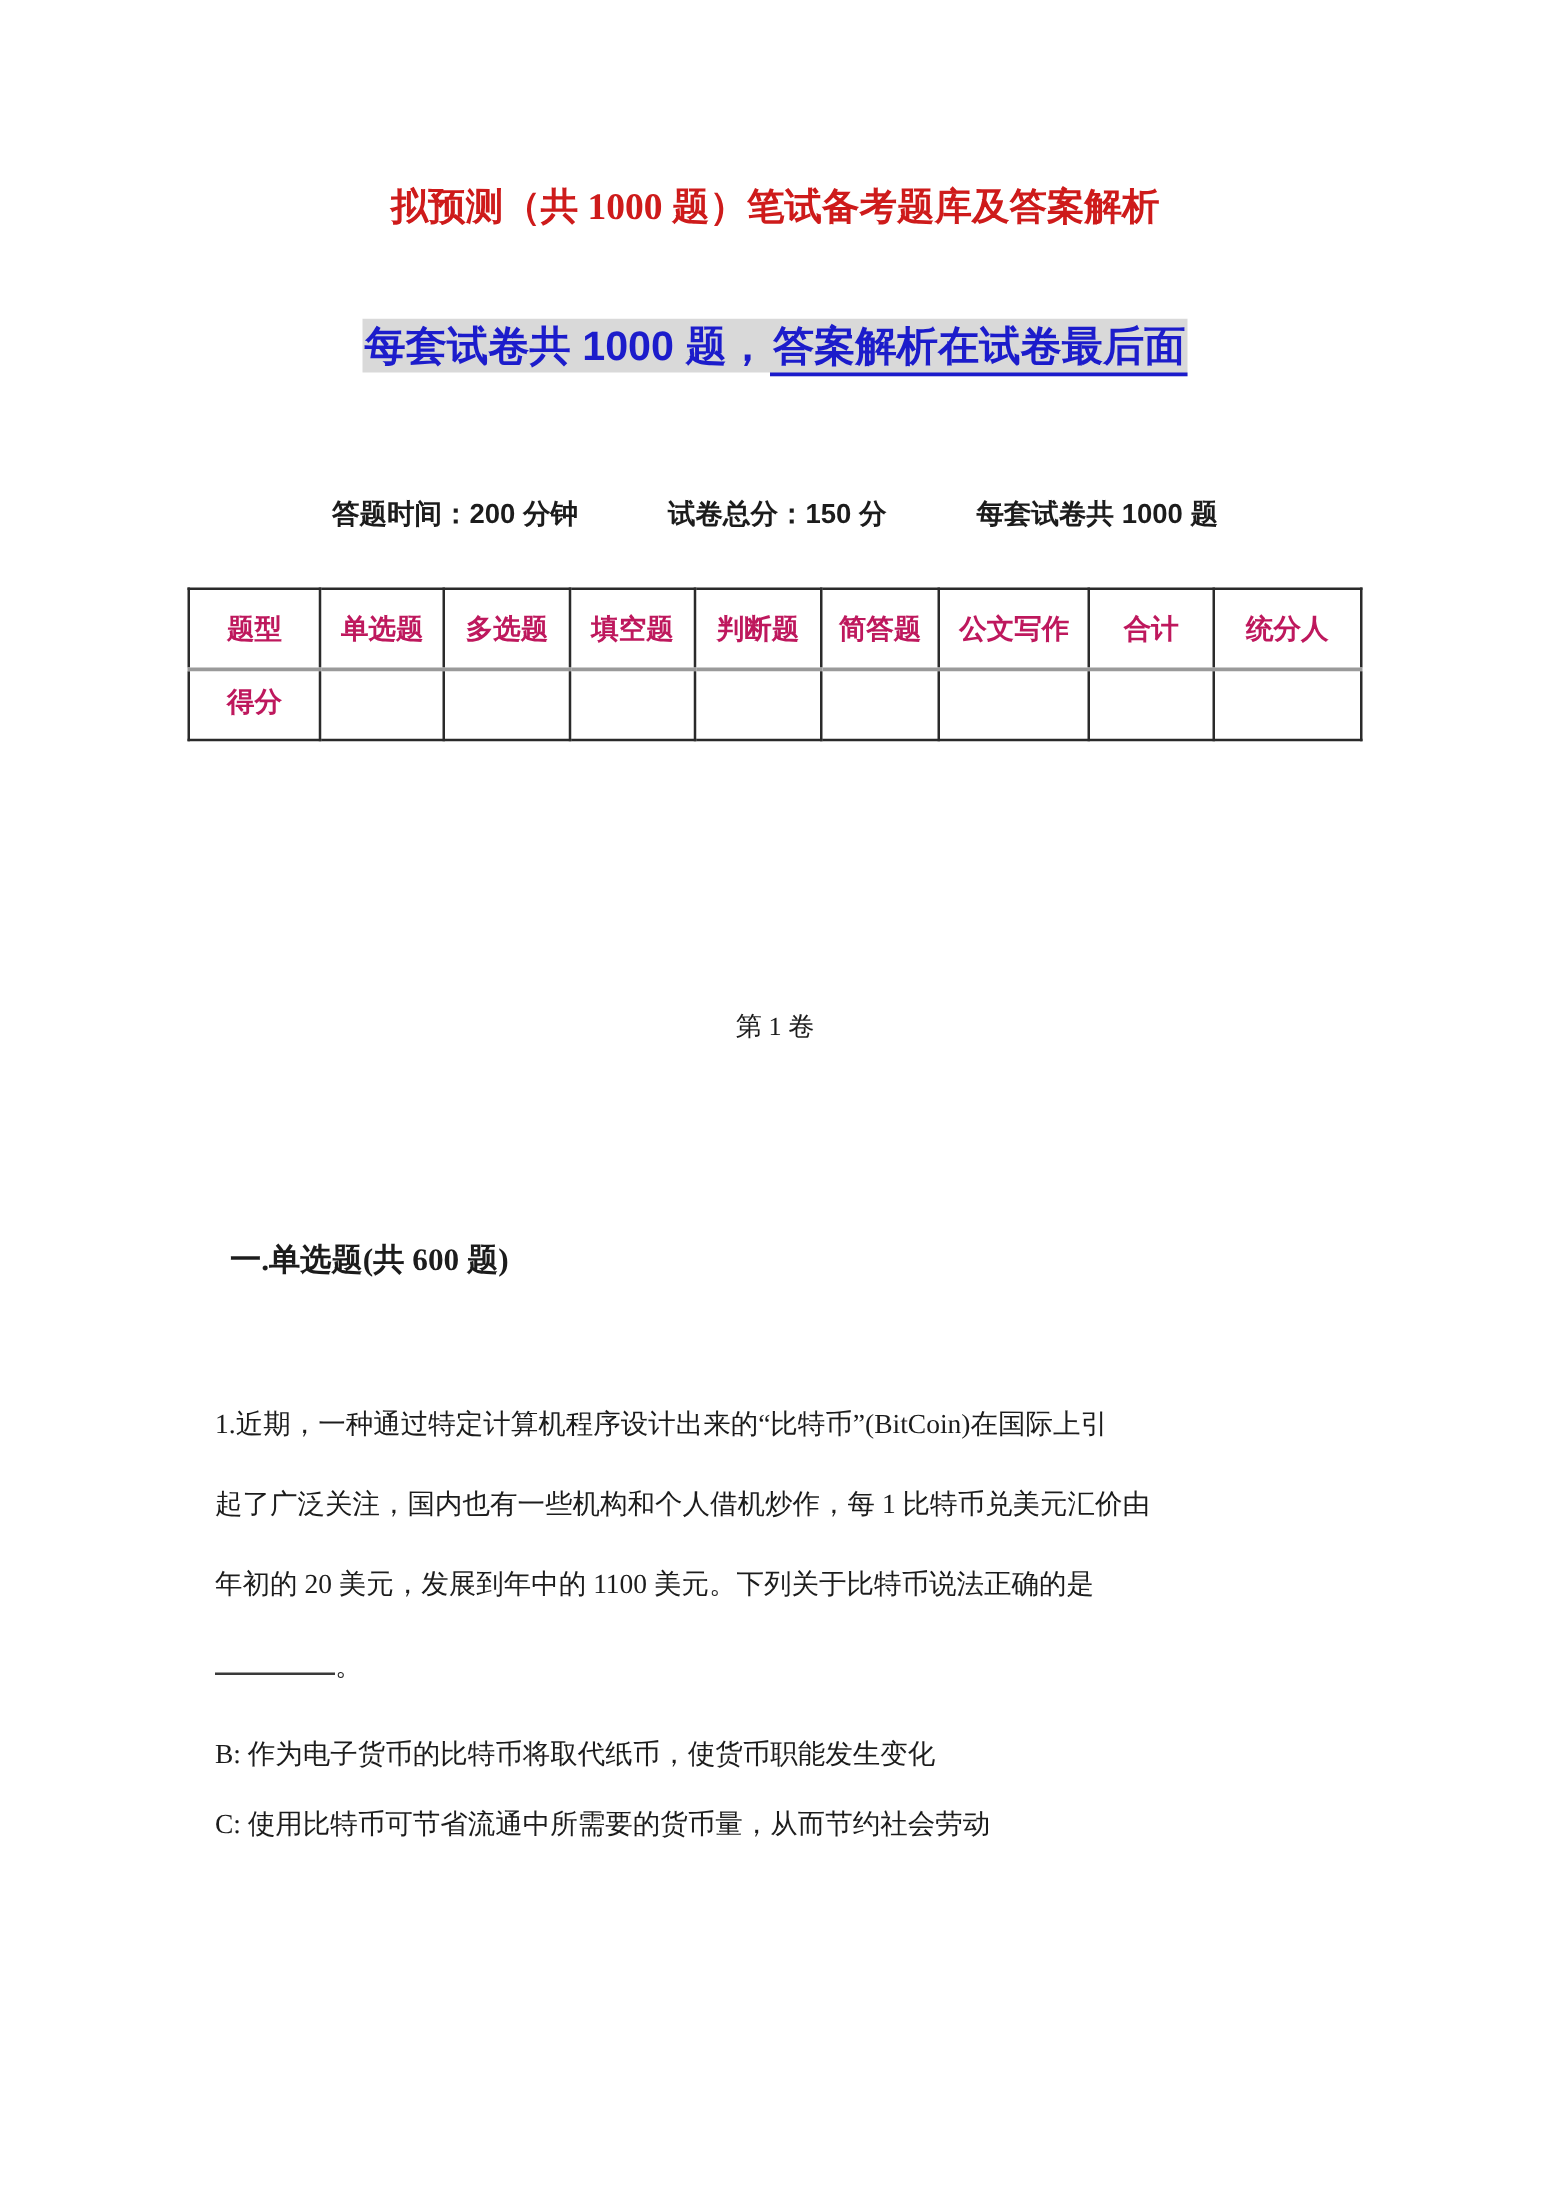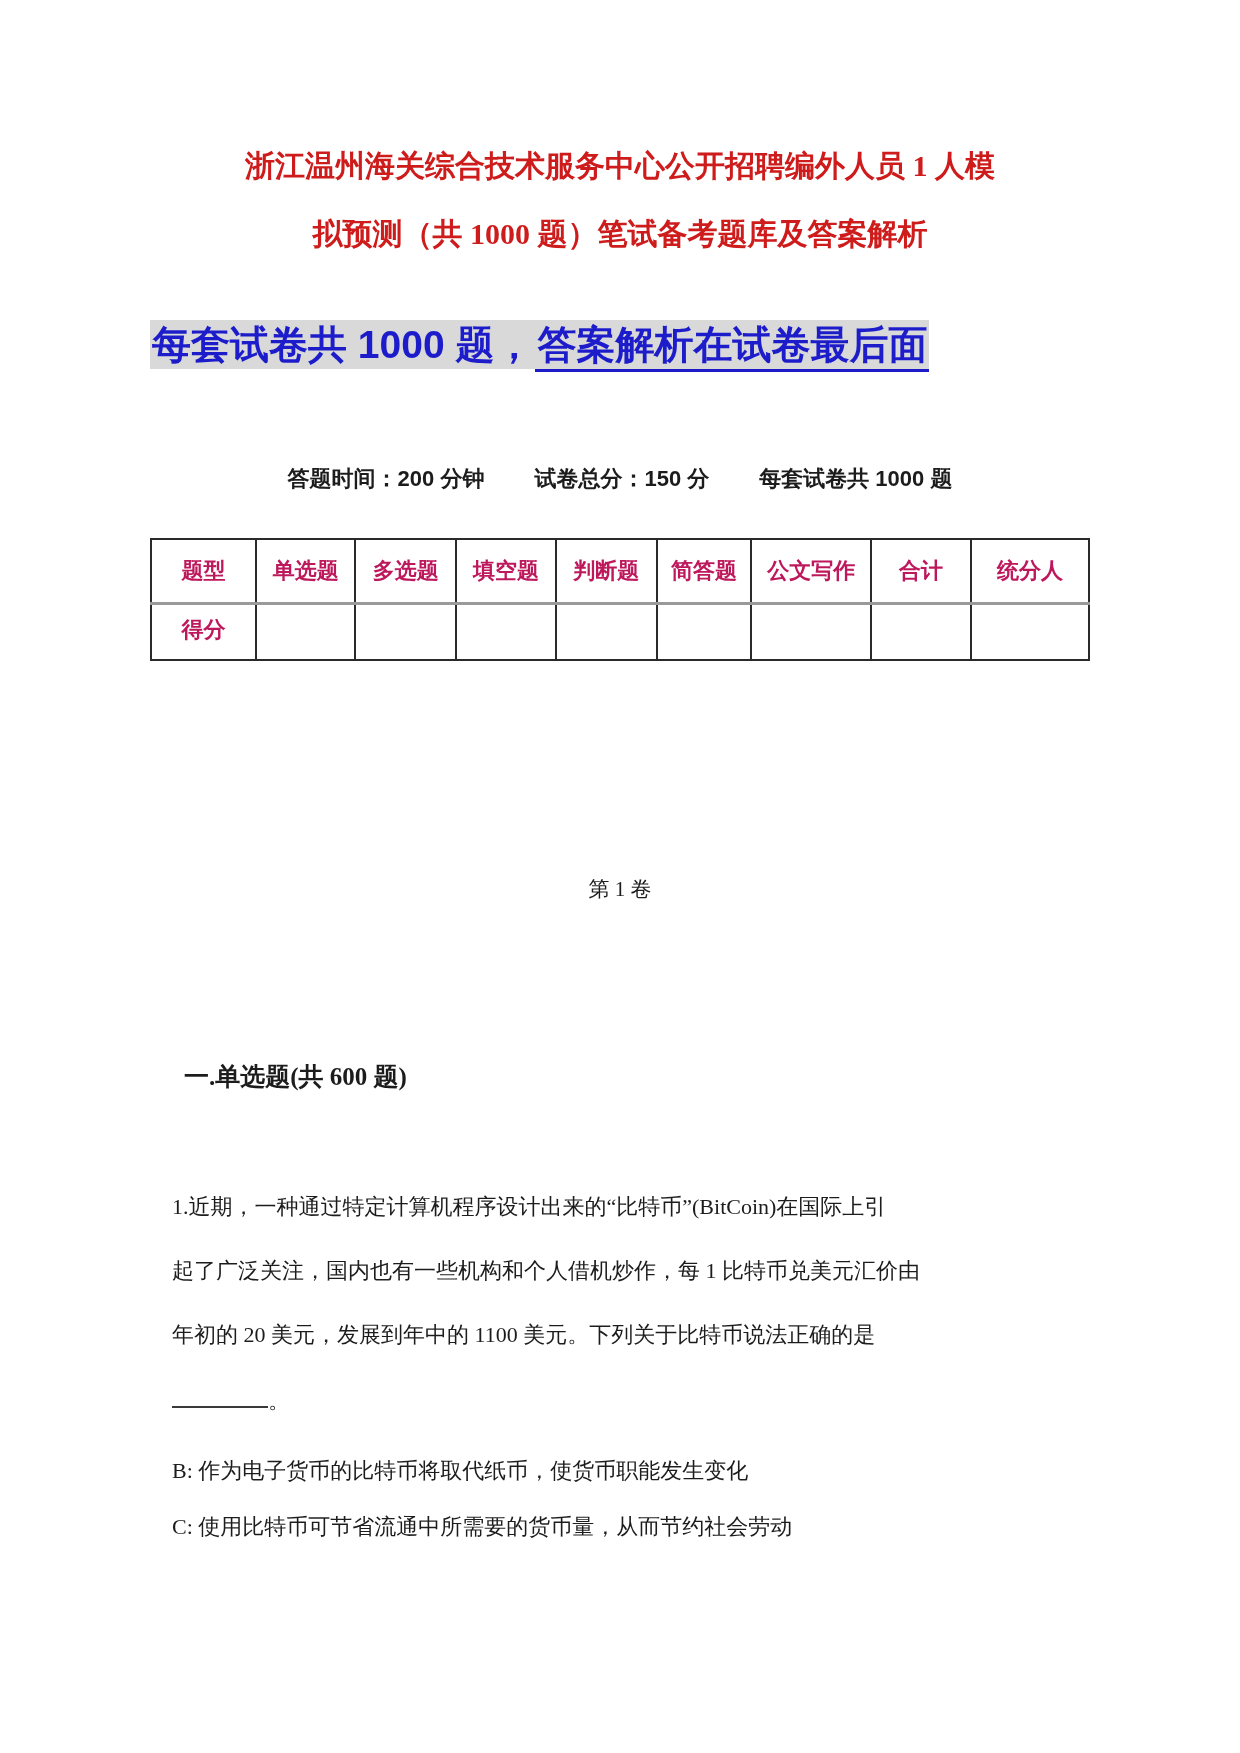--- a/index.html
+++ b/index.html
@@ -31,43 +31,43 @@
     color:var(--title-red);
     font-size:30px;
     font-weight:bold;
     line-height:68px;
     font-family:"Liberation Serif", serif;
   }
   .doc-title .line{display:block;}
   
   .subtitle{
     margin-top:54px;
-    text-align:left;
-    font-size:39px;
+    text-align:center;
+    font-size:33px;
     font-weight:bold;
     color:var(--link-blue);
     line-height:46px;
     font-family:"Liberation Sans", sans-serif;
   }
   .subtitle .hl{
     background:var(--highlight-gray);
     padding:3px 2px;
   }
   .subtitle a.hl{
     color:var(--link-blue);
     text-decoration:none;
     border-bottom:3px solid var(--link-blue);
     cursor:pointer;
   }
   
   .meta{
     margin-top:96px;
     display:flex;
     justify-content:center;
-    gap:50px;
+    gap:72px;
     font-size:22px;
     font-weight:bold;
     font-family:"Liberation Sans", sans-serif;
     white-space:nowrap;
   }
   
   table.score{
     margin-top:44px;
     width:940px;
     margin-left:auto;
@@ -137,21 +137,20 @@
     line-height:56px;
     white-space:nowrap;
   }
 </style>
 </head>
 <body>
 
 <div class="page">
 
   <h1 class="doc-title">
-    <span class="line">浙江温州海关综合技术服务中心公开招聘编外人员 1 人模</span>
     <span class="line">拟预测（共 1000 题）笔试备考题库及答案解析</span>
   </h1>
 
   <div class="subtitle">
     <span class="hl">每套试卷共 1000 题，</span><a class="hl">答案解析在试卷最后面</a>
   </div>
 
   <div class="meta">
     <span>答题时间：200 分钟</span>
     <span>试卷总分：150 分</span>

